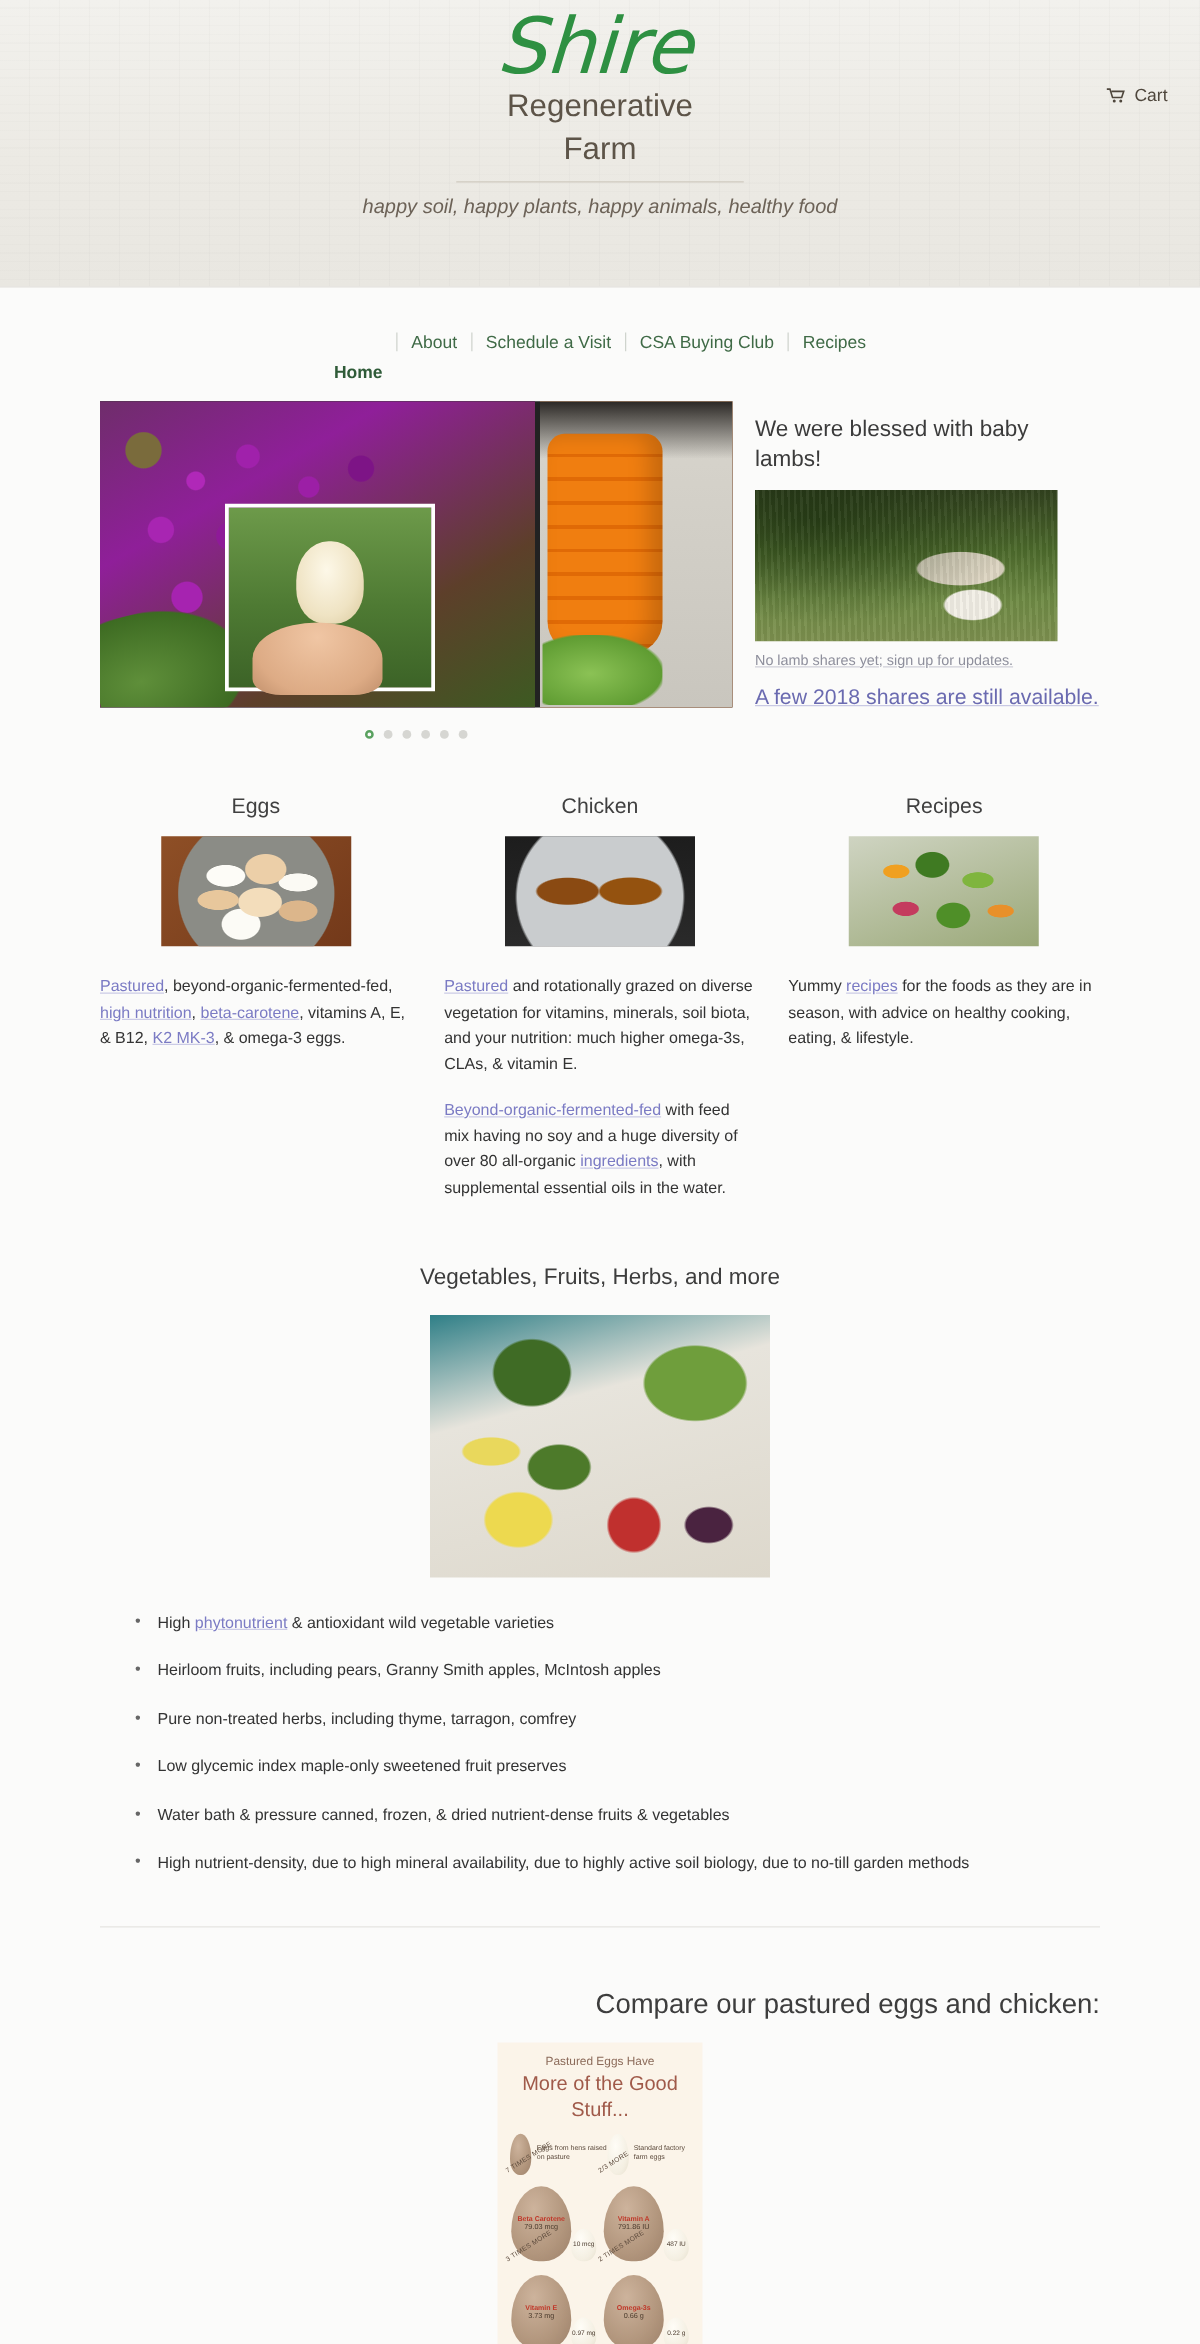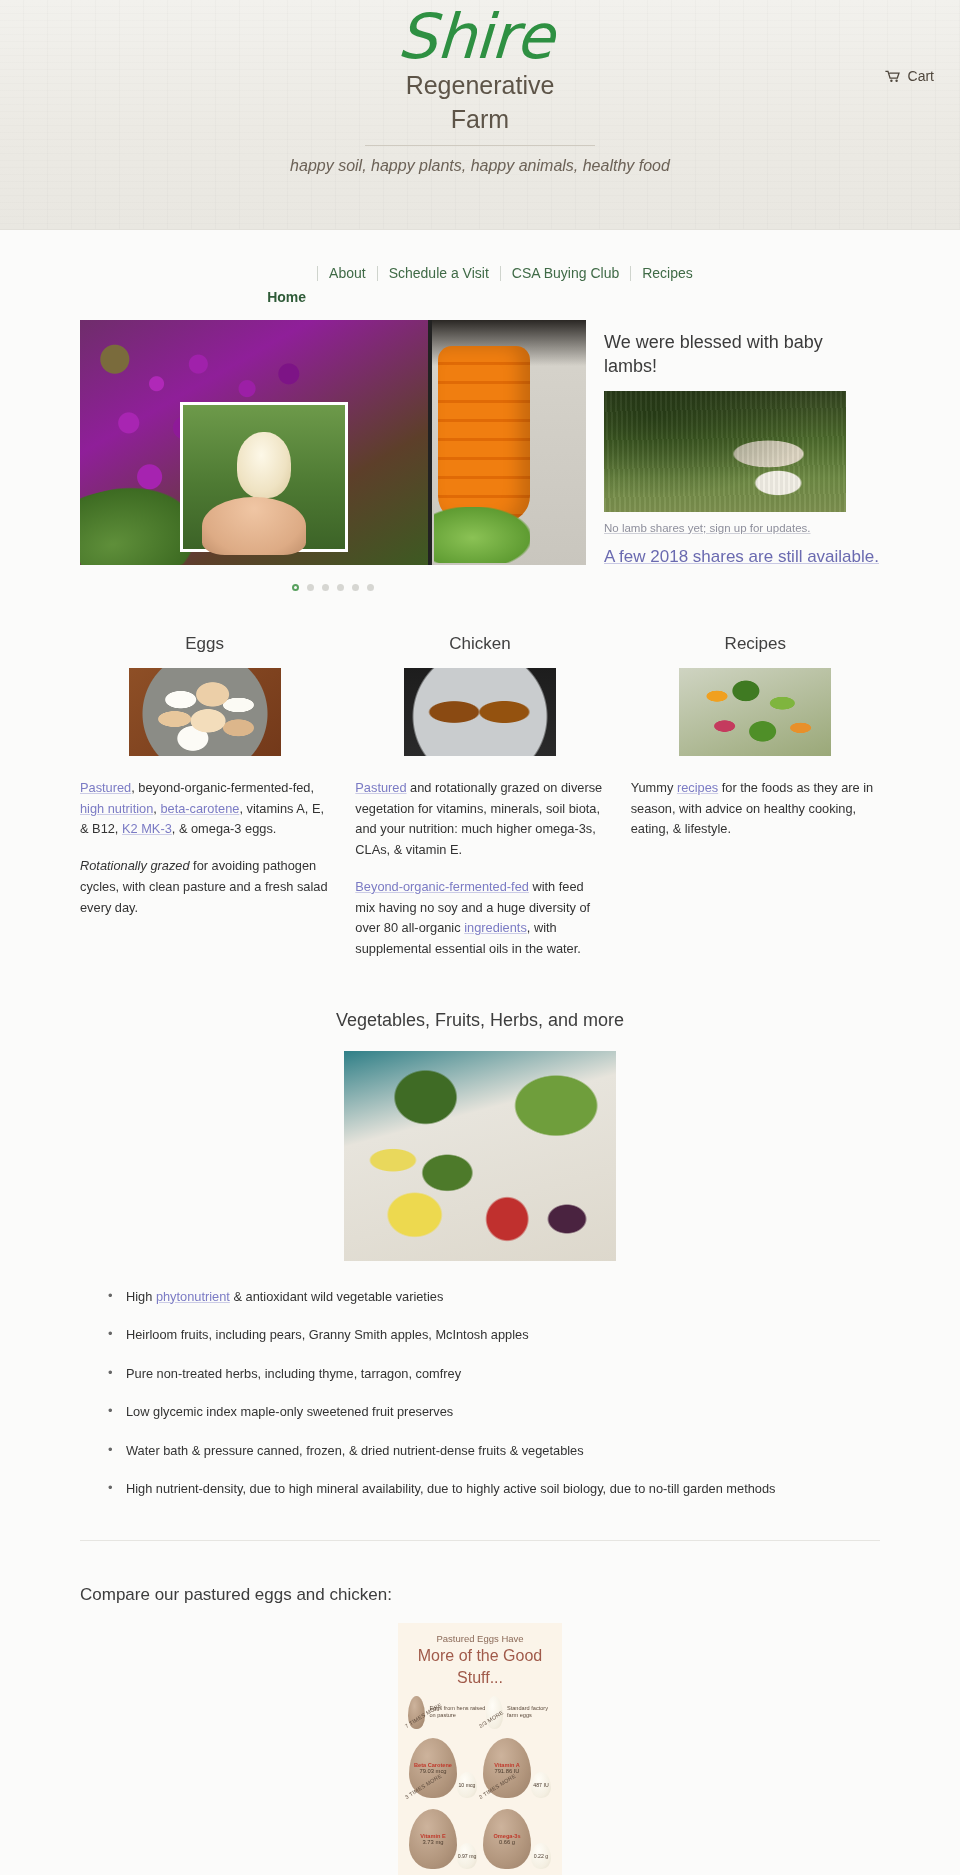--- a/index.html
+++ b/index.html
@@ -270,21 +270,21 @@
     font-size:12.8px; line-height:1.6; color:#333;
   }
   ul.veg-list li::before{
     content:"•"; position:absolute; left:8px; top:-1px; color:#666; font-size:13px;
   }
 
   
   .compare-sep{ height:1px; background:#e6e5e1; margin:40px 0 0; }
   .compare{ padding-top:30px; }
   .compare-title{
-    text-align:left; font-size:17px; color:#3d3d3d; font-weight:400; margin-bottom:18px;
+    text-align:right; font-size:22px; color:#3d3d3d; font-weight:400; margin-bottom:18px;
   }
   .infographic{
     width:164px; margin:0 auto; background:#fbf4e9; padding:10px 8px 6px;
     position:relative;
   }
   .ig-title{
     text-align:center; color:#8c6b5a; font-size:9.5px; line-height:1.35; margin-bottom:7px;
   }
   .ig-title .l2{ color:#a05a4a; font-size:16px; display:block; }
   .ig-legend{ display:flex; justify-content:space-between; padding:0 2px; margin-bottom:9px; }
@@ -390,21 +390,20 @@
         <a class="aside-link">A few 2018 shares are still available.</a>
       </aside>
 
     </section>
 
     <section class="cols" id="cols">
         <div class="col">
           <h3 class="col-title">Eggs</h3>
           <div class="col-img img-eggs"></div>
           <p><a class="inline">Pastured</a><span>, beyond-organic-fermented-fed, </span><a class="inline">high nutrition</a><span>, </span><a class="inline">beta-carotene</a><span>, vitamins A, E, &amp; B12, </span><a class="inline">K2 MK-3</a><span>, &amp; omega-3 eggs.</span></p>
-          <p><em class="italic">Rotationally grazed</em><span> for avoiding pathogen cycles, with clean pasture and a fresh salad every day.</span></p>
         </div>
         <div class="col">
           <h3 class="col-title">Chicken</h3>
           <div class="col-img img-chicken"></div>
           <p><a class="inline">Pastured</a><span> and rotationally grazed on diverse vegetation for vitamins, minerals, soil biota, and your nutrition: much higher omega-3s, CLAs, &amp; vitamin E.</span></p>
           <p><a class="inline">Beyond-organic-fermented-fed</a><span> with feed mix having no soy and a huge diversity of over 80 all-organic </span><a class="inline">ingredients</a><span>, with supplemental essential oils in the water.</span></p>
         </div>
         <div class="col">
           <h3 class="col-title">Recipes</h3>
           <div class="col-img img-recipes"></div>

